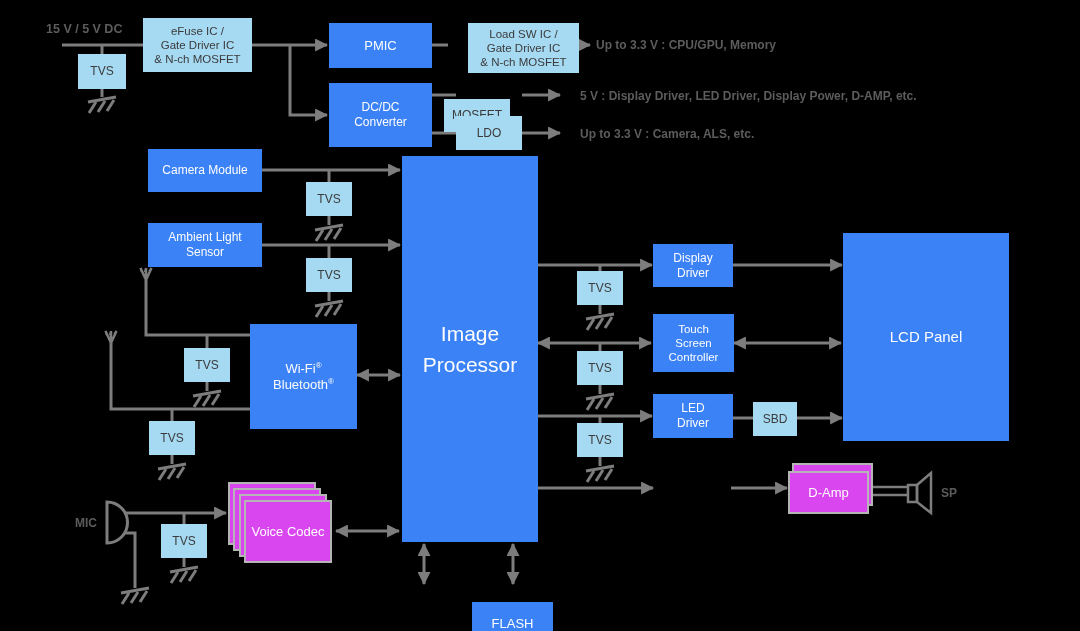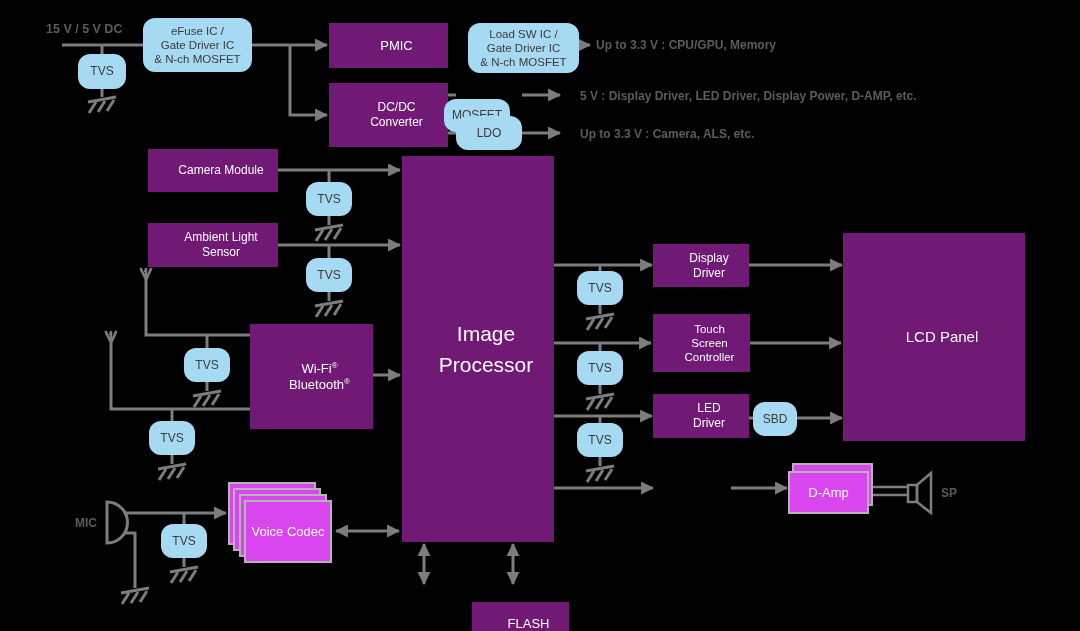--- a/index.html
+++ b/index.html
@@ -1,22 +1,22 @@
 <!DOCTYPE html>
 <html><head>
 <meta charset="utf-8">
 <style>
   html,body{margin:0;padding:0;background:#000;}
   #canvas{position:relative;width:1080px;height:631px;background:#000;overflow:hidden;
           font-family:"Liberation Sans",sans-serif;}
   .wires{position:absolute;left:0;top:0;pointer-events:none;}
   .block{position:absolute;display:flex;align-items:center;justify-content:center;
          text-align:center;white-space:pre-line;line-height:1.22;}
-  .gray{background:#701a75;color:#fdfdfd;padding-left:16px;}
-  .blue{background:#a6d9f2;color:#3b3b3b;border-radius:12px;}
+  .gray{background:#3b82f6;color:#fdfdfd;}
+  .blue{background:#a6d9f2;color:#3b3b3b;}
   .stack{background:#d946ef;border:2px solid #b5b5b5;color:#fdfdfd;box-sizing:border-box;}
   .f12{font-size:12px;}
   .f115{font-size:11.5px;}
   .f13{font-size:13px;}
   .tvs{font-size:12px;}
   .ip-text{font-size:21px;line-height:1.5;}
   .lcd-text{font-size:15px;}
   .flabel{position:absolute;color:#5c5c5c;font-size:12px;font-weight:600;white-space:nowrap;}
   .reg{font-size:8px;vertical-align:5px;}
 </style>

